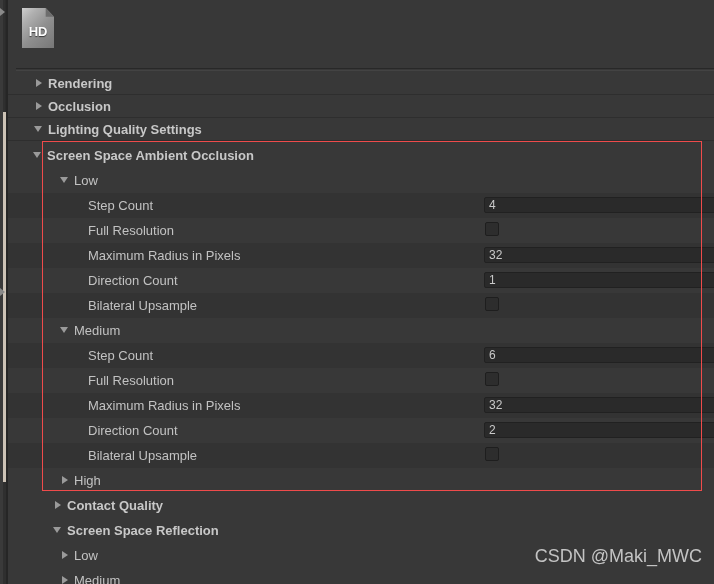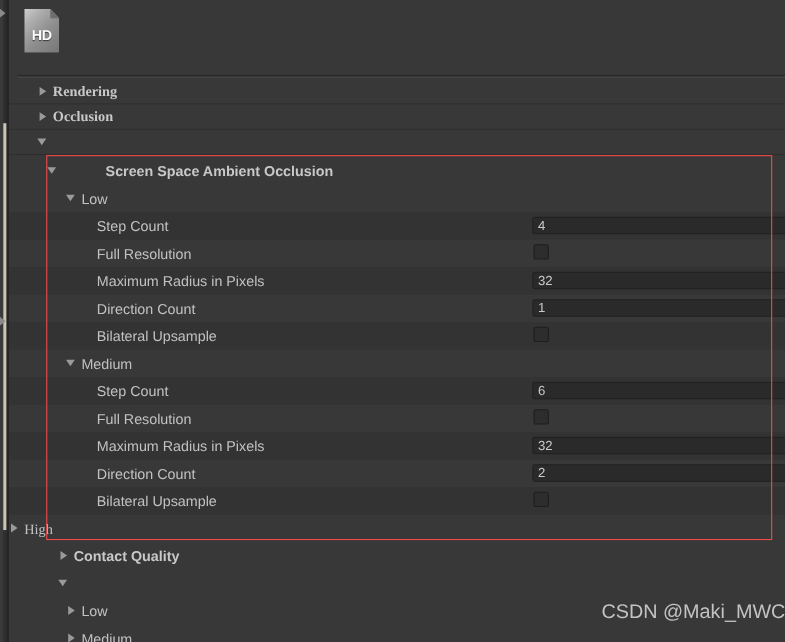--- a/index.html
+++ b/index.html
@@ -52,21 +52,20 @@
   }
   .hdr-sep { position:absolute; left:8px; top:68px; width:706px; height:1px; background:#282828; }
   .hdr-sep2 { position:absolute; left:8px; top:70px; width:706px; height:1px; background:#434343; }
 
   
   .toprow {
     position:absolute; left:8px; width:706px; height:23px;
     display:flex; align-items:center;
     font-size:13px; font-weight:bold; color:#c8c8c8;
     border-bottom:1px solid #2e2e2e;
-    font-family:Liberation Serif, serif;
   }
 
   
   .arrow { width:11px; height:11px; position:relative; flex:0 0 11px; margin-right:3px; }
   .arrow.right::after {
     content:""; position:absolute; left:2px; top:1px;
     border-top:4.5px solid transparent; border-bottom:4.5px solid transparent;
     border-left:6px solid #9a9a9a;
   }
   .arrow.down::after {
@@ -93,21 +92,21 @@
     background:#2d2d2d; border:1px solid #1e1e1e; border-radius:2px;
   }
   .rowstripe { position:absolute; left:8px; width:706px; background:#333333; }
 
   .redbox {
     position:absolute; border:1px solid #ef4b4b;
     pointer-events:none; z-index:40;
   }
 
   .watermark {
-    position:absolute; right:0; top:546px;
+    position:absolute; right:12px; top:546px;
     font-size:18px; color:#cfcfcf; opacity:.92; white-space:nowrap;
   }
 </style>
 </head>
 <body>
 
 <div id="root">
 
   <div class="left-sliver">
     <div class="sliver-a"></div>
@@ -135,22 +134,23 @@
       <div class="toprow" style="top: 72px; padding-left: 26px;">
         <span class="arrow right"></span>
         <span class="row-label bold">Rendering</span>
       </div>
       <div class="toprow" style="top: 95px; padding-left: 26px;">
         <span class="arrow right"></span>
         <span class="row-label bold">Occlusion</span>
       </div>
       <div class="toprow" style="top: 118px; padding-left: 26px;">
         <span class="arrow down"></span>
-      </div>
-      <div class="row" style="top: 143px; height: 25px; padding-left: 35px; gap: 39px;">
+        <span class="row-label bold">Lighting Quality Settings</span>
+      </div>
+      <div class="row" style="top: 143px; height: 25px; padding-left: 25px;">
         <span class="arrow down"></span>
         <span class="row-label bold">Screen Space Ambient Occlusion</span>
       </div>
       <div class="row" style="top: 168px; height: 25px; padding-left: 52px;">
         <span class="arrow down"></span>
         <span class="row-label">Low</span>
       </div>
       <div class="rowstripe" style="top: 193px; height: 25px;"></div>
       <div class="row" style="top: 193px; height: 25px; padding-left: 66px;">
         <span class="arrow spacer"></span>
@@ -204,30 +204,31 @@
         <span class="arrow spacer"></span>
         <span class="row-label">Direction Count</span>
       </div>
       <div class="field" style="left: 484px; top: 422px; width: 236px;">2</div>
       <div class="rowstripe" style="top: 443px; height: 25px;"></div>
       <div class="row" style="top: 443px; height: 25px; padding-left: 66px;">
         <span class="arrow spacer"></span>
         <span class="row-label">Bilateral Upsample</span>
       </div>
       <div class="checkbox" style="left: 485px; top: 447px;"></div>
-      <div class="row" style="top: 468px; height: 25px;  font-family: Liberation Serif, serif;">
+      <div class="row" style="top: 468px; height: 25px; padding-left: 52px;">
         <span class="arrow right"></span>
         <span class="row-label">High</span>
       </div>
       <div class="row" style="top: 493px; height: 25px; padding-left: 45px;">
         <span class="arrow right"></span>
         <span class="row-label bold">Contact Quality</span>
       </div>
       <div class="row" style="top: 518px; height: 25px; padding-left: 45px;">
         <span class="arrow down"></span>
+        <span class="row-label bold">Screen Space Reflection</span>
       </div>
       <div class="row" style="top: 543px; height: 25px; padding-left: 52px;">
         <span class="arrow right"></span>
         <span class="row-label">Low</span>
       </div>
       <div class="row" style="top: 568px; height: 25px; padding-left: 52px;">
         <span class="arrow right"></span>
         <span class="row-label">Medium</span>
       </div>
     </div>

